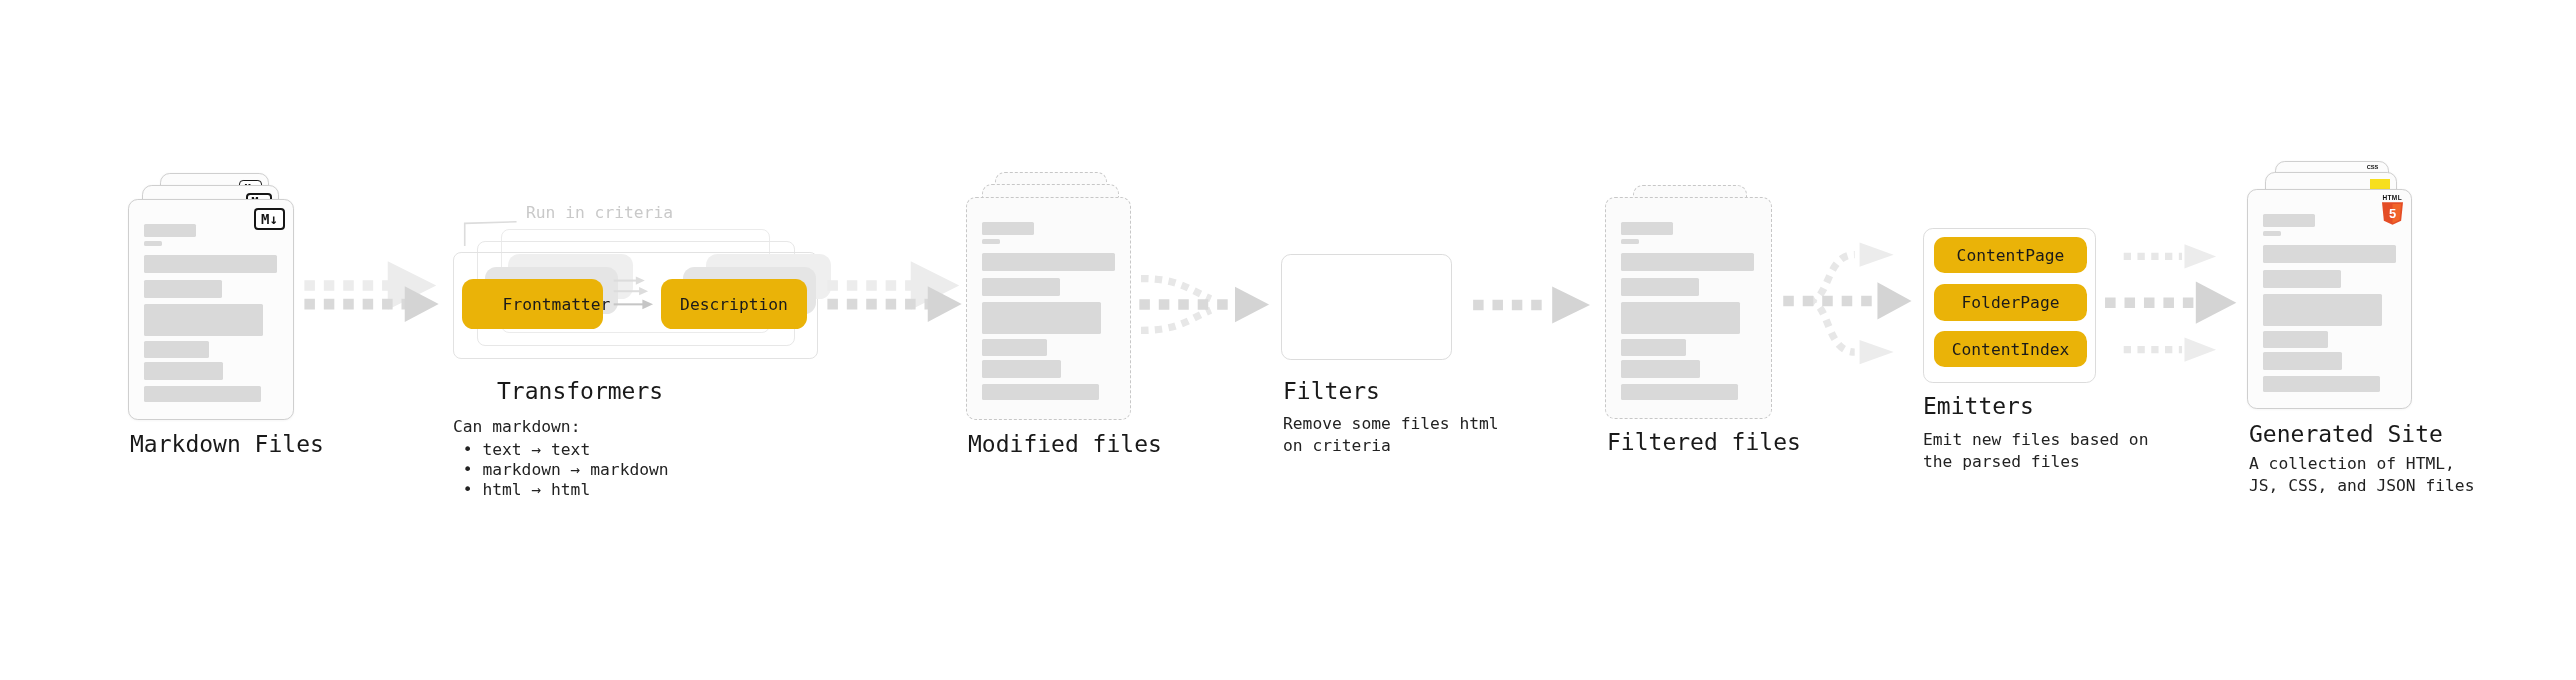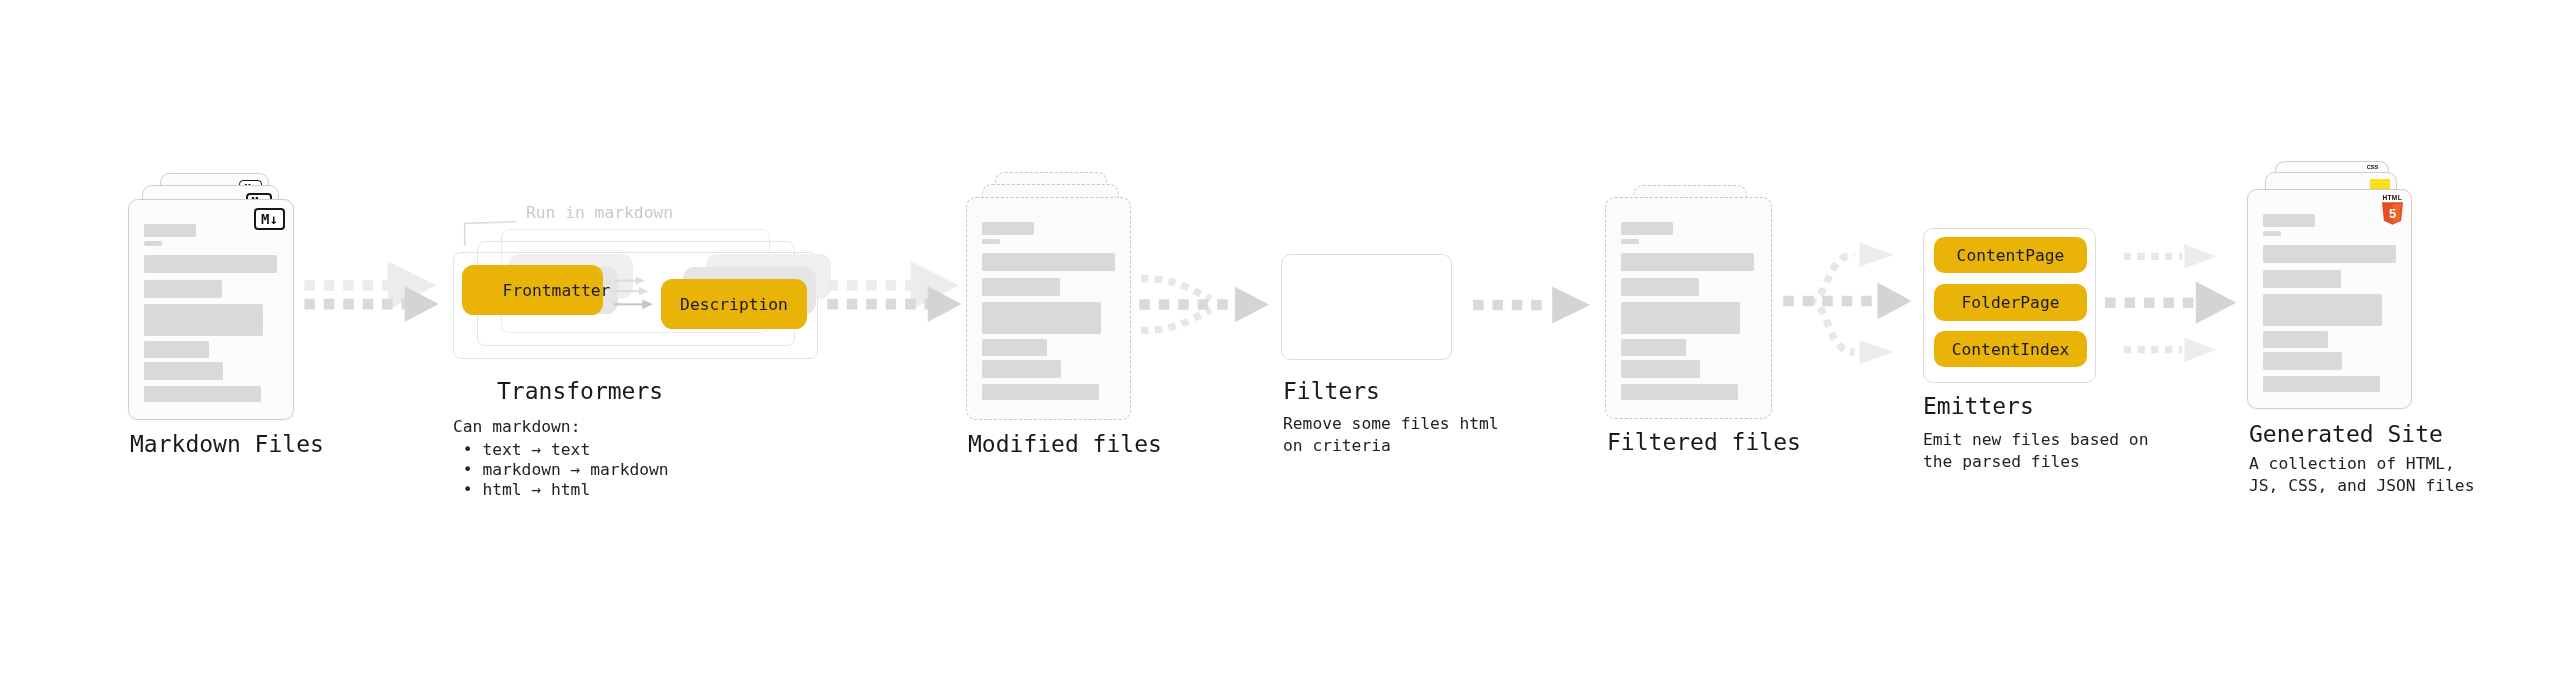--- a/index.html
+++ b/index.html
@@ -102,35 +102,35 @@
   </div>
   <div class="stage-title" style="left:130px;top:431px;">Markdown Files</div>
 
   <svg style="left:301px;top:258px;" width="150" height="89" viewBox="0 0 185 110">
     <line class="dash-light" x1="4" y1="34" x2="110" y2="34"></line>
     <polygon class="head-light" points="107,4 107,64 167,34"></polygon>
     <line class="dash-dark" x1="4" y1="57" x2="130" y2="57"></line>
     <polygon class="head-dark" points="128,35 128,79 170,57"></polygon>
   </svg>
 
-  <div class="note" style="left:526px;top:203px;">Run in markdown</div>
+  <div class="note" style="left:526px;top:203px;">Run in criteria</div>
   <svg style="left:455px;top:207px;" width="81" height="49" viewBox="0 0 100 60">
     <polyline class="leader" points="76,18 12,20 12,48"></polyline>
   </svg>
 
   <div class="frame f-back" style="left:501px;top:229px;width:269px;height:104px;"></div>
   <div class="frame f-mid" style="left:477px;top:241px;width:318px;height:105px;"></div>
   <div class="frame f-front" style="left:453px;top:252px;width:365px;height:107px;"></div>
 
   <div class="ghost g2" style="left:508px;top:254px;width:125px;height:45px;"></div>
   <div class="ghost g1" style="left:485px;top:267px;width:133px;height:47px;"></div>
   <div class="ghost g2" style="left:706px;top:254px;width:125px;height:45px;"></div>
   <div class="ghost g1" style="left:683px;top:267px;width:133px;height:47px;"></div>
 
-  <div class="pill" style="left:462px;top:265px;width:141px;height:50px;padding-left:48px;">Frontmatter</div>
+  <div class="pill" style="left:462px;top:279px;width:141px;height:50px;padding-left:48px;">Frontmatter</div>
   <div class="pill" style="left:661px;top:279px;width:146px;height:50px;">Description</div>
 
   <svg style="left:612px;top:274px;" width="46" height="41" viewBox="0 0 56 50">
     <line class="mini-arrow-light" x1="2" y1="8" x2="30" y2="8"></line>
       <polygon class="mini-head-light" points="29,3 29,13 40,8"></polygon>
     <line class="mini-arrow-light" x1="2" y1="21" x2="34" y2="21"></line>
       <polygon class="mini-head-light" points="33,16 33,26 44,21"></polygon>
     <line class="mini-arrow-dark" x1="2" y1="37" x2="38" y2="37"></line>
       <polygon class="mini-head-dark" points="37,31 37,43 50,37"></polygon>
   </svg>

